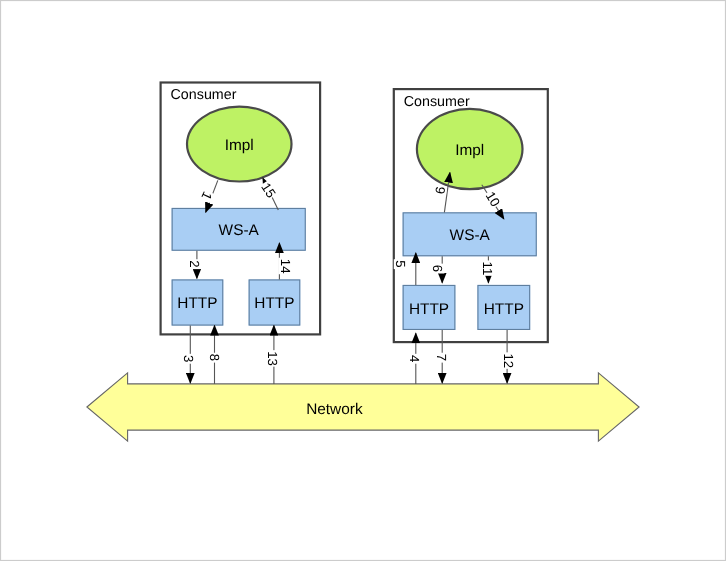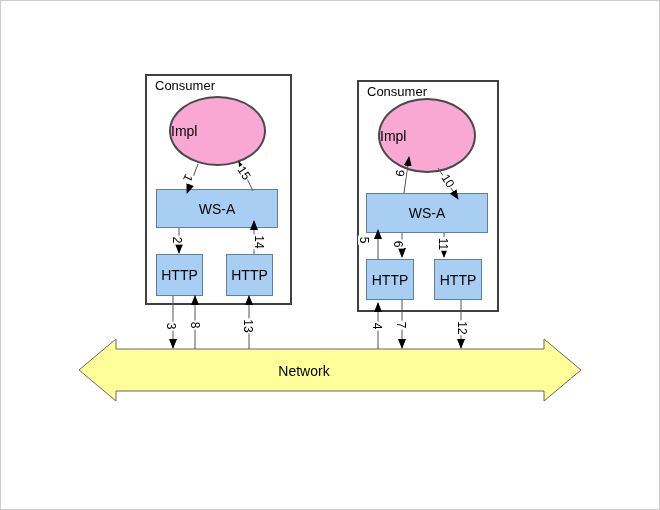--- a/index.html
+++ b/index.html
@@ -4,22 +4,22 @@
 <style>
   html,body{margin:0;padding:0;background:#fff;}
   .canvas{
     position:relative;width:660px;height:510px;background:#ffffff;
     font-family:"Liberation Sans",sans-serif;color:#000;
     border:1px solid #cccccc;box-sizing:border-box;overflow:hidden;
   }
   .frame{position:absolute;border:2px solid #404040;background:transparent;box-sizing:border-box;}
   .frame-title{position:absolute;top:3px;left:8px;font-size:13px;line-height:1.1;white-space:nowrap;}
   .ellipse{
-    position:absolute;background:#f9a8d4;border:2px solid #4a4a4a;border-radius:50%;
-    display:flex;align-items:center;font-size:14px;box-sizing:border-box;
+    position:absolute;background:#bef264;border:2px solid #4a4a4a;border-radius:50%;
+    display:flex;align-items:center;justify-content:center;font-size:14px;box-sizing:border-box;
   }
   .node{
     position:absolute;background:#a9cef4;border:1px solid #5f7f9f;
     display:flex;align-items:center;justify-content:center;font-size:14px;box-sizing:border-box;
   }
   .net-label{position:absolute;font-size:14px;transform:translate(-50%,-50%);}
   .num{
     position:absolute;font-size:12px;line-height:1;background:#ffffff;padding:0 1px;
     transform:translate(-50%,-50%) rotate(var(--r,90deg));white-space:nowrap;
   }

